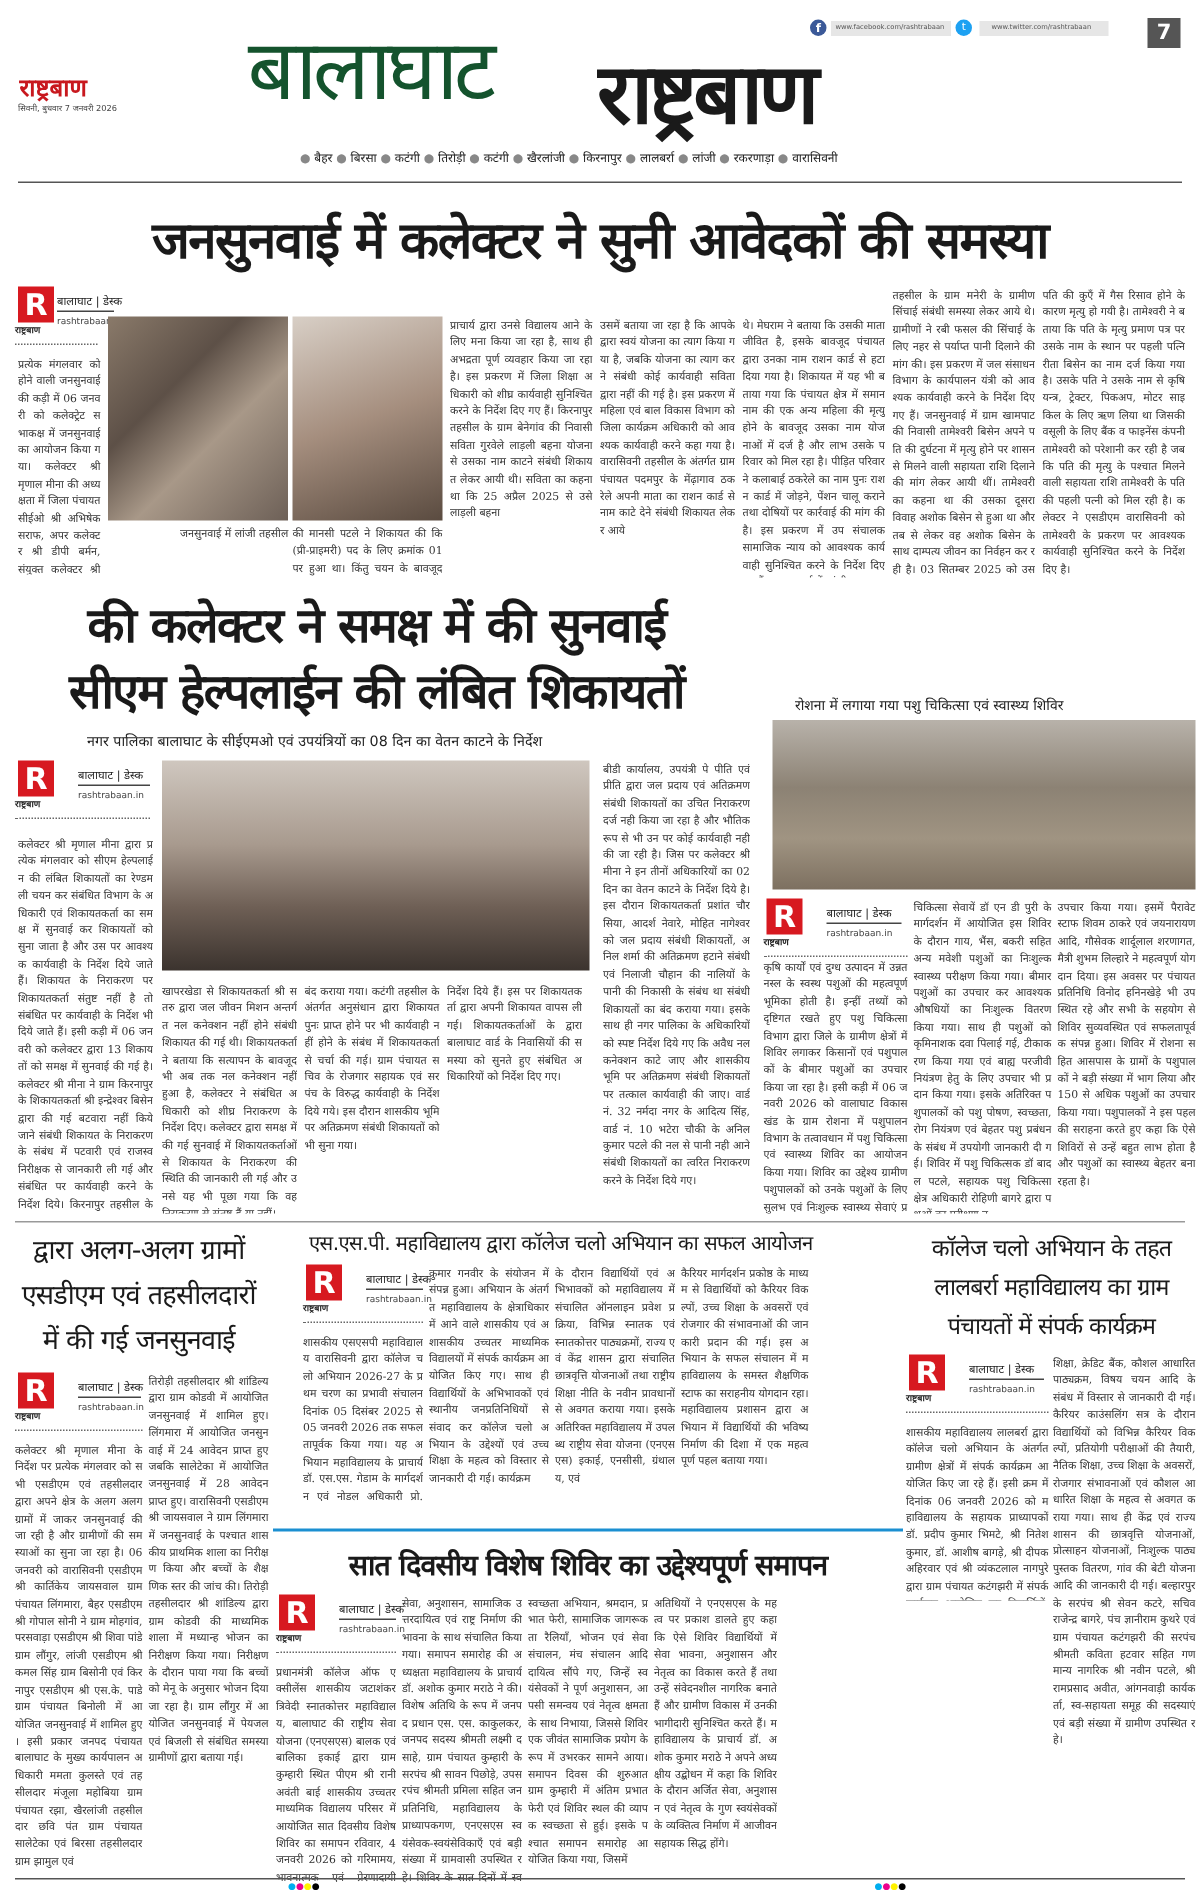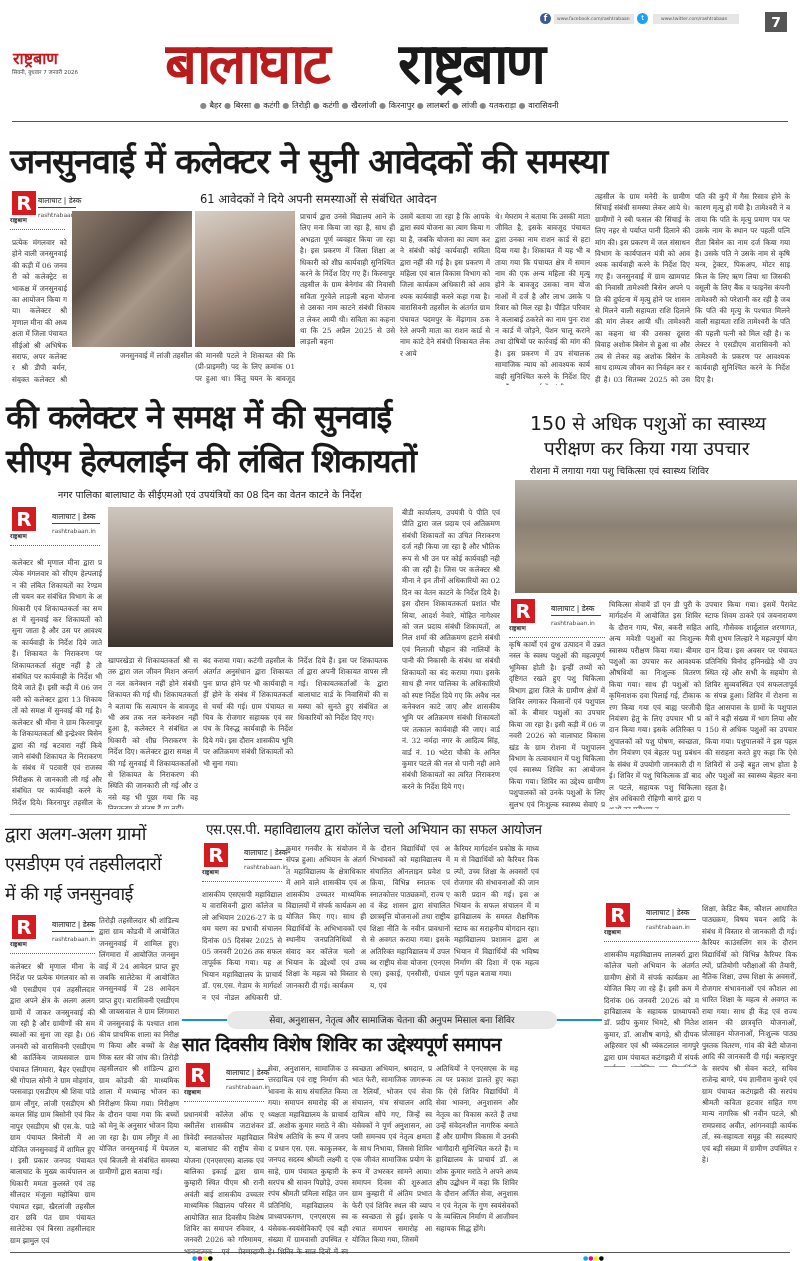--- a/index.html
+++ b/index.html
@@ -1,20 +1,20 @@
 <!DOCTYPE html>
 <html><head>
 <meta charset="utf-8">
 <style>
 *{box-sizing:border-box;margin:0;padding:0}
 html,body{width:800px;height:1261px;background:#fff;overflow:hidden}
 body{position:relative;font-family:"DejaVu Sans",sans-serif;color:#222}
 .abs{position:absolute}
 .body-text{font-family:"DejaVu Serif",serif;font-size:7.2px;line-height:11.4px;color:#333;text-align:justify;overflow:hidden;word-break:break-all}
-.hl{font-family:"DejaVu Sans",sans-serif;font-weight:bold;color:#1a1a1a;text-align:left;letter-spacing:-1px}
+.hl{font-family:"DejaVu Sans",sans-serif;font-weight:bold;color:#1a1a1a;text-align:center;letter-spacing:-1px}
 .sub{font-family:"DejaVu Sans",sans-serif;color:#222;white-space:nowrap;overflow:hidden}
 .photo{background:linear-gradient(135deg,#8a7a6a 0%,#5d5047 35%,#a89888 60%,#6d6057 100%);overflow:hidden}
 .byline{width:180px;height:48px}
 .blogo{position:absolute;left:0;top:0;width:30px;height:34px}
 .blogo .R{position:absolute;left:2px;top:0;width:24px;height:24px;background:#d71920;color:#fff;font-weight:bold;font-size:20px;line-height:24px;text-align:center;font-family:"DejaVu Sans",sans-serif}
 .blogo .name{position:absolute;left:0;top:25px;font-size:6px;font-weight:bold;color:#222;white-space:nowrap}
 .bdesk{position:absolute;left:42px;top:4px;font-size:7.5px;color:#222;white-space:nowrap}
 .bsite{position:absolute;left:42px;top:20px;font-size:6px;color:#444;white-space:nowrap}
 .bline{position:absolute;left:42px;top:16px;width:90px;border-top:1px solid #444}
 .bdots{position:absolute;left:0;top:38px;width:175px;border-top:1px dotted #666}
@@ -28,53 +28,52 @@
     <span class="abs" style="left:0;top:1px;width:11px;height:11px;border-radius:50%;background:#3b5998;color:#fff;font-size:8px;line-height:11px;text-align:center;font-weight:bold">f</span>
     <span class="abs" style="left:14px;top:2px;width:80px;height:10px;background:#e6e6e6;font-size:4.5px;line-height:10px;color:#555;padding-left:3px;white-space:nowrap;overflow:hidden">www.facebook.com/rashtrabaan</span>
     <span class="abs" style="left:97px;top:1px;width:11px;height:11px;border-radius:50%;background:#1da1f2;color:#fff;font-size:7px;line-height:11px;text-align:center">t</span>
     <span class="abs" style="left:113px;top:2px;width:86px;height:10px;background:#e6e6e6;font-size:4.5px;line-height:10px;color:#555;padding-left:8px;white-space:nowrap;overflow:hidden">www.twitter.com/rashtrabaan</span>
   </div>
   <div class="abs" style="left:765px;top:12px;width:22px;height:20px;background:#555;color:#fff;font-weight:bold;font-size:14px;line-height:20px;text-align:center">7</div>
 
   <div class="abs" style="left:13px;top:47px;font-size:16px;font-weight:bold;color:#c8181e;white-space:nowrap">राष्ट्रबाण</div>
   <div class="abs" style="left:12px;top:68px;font-size:5.5px;color:#444;white-space:nowrap">सिवनी, बुधवार 7 जनवरी 2026</div>
 
-  <div class="abs" style="left:165px;top:32px;width:235px;height:65px;font-size:56px;line-height:64px;font-weight:bold;color:#b91c1c;letter-spacing:-3px;white-space:nowrap;overflow:hidden">बालाघाट</div>
+  <div class="abs" style="left:165px;top:16px;width:235px;height:65px;font-size:56px;line-height:64px;font-weight:normal;color:#14532d;letter-spacing:-3px;white-space:nowrap;overflow:hidden">बालाघाट</div>
   <div class="abs" style="left:398px;top:32px;width:235px;height:65px;font-size:56px;line-height:64px;font-weight:bold;color:#1a1a1a;letter-spacing:-3px;white-space:nowrap;overflow:hidden">राष्ट्रबाण</div>
 
   <div class="abs" style="left:200px;top:100px;width:400px;height:12px;font-size:8px;line-height:12px;white-space:nowrap;color:#222">
     <span><span style="color:#888">● </span><span>बैहर</span></span>
     <span><span style="color:#888">● </span><span>बिरसा</span></span>
     <span><span style="color:#888">● </span><span>कटंगी</span></span>
     <span><span style="color:#888">● </span><span>तिरोड़ी</span></span>
     <span><span style="color:#888">● </span><span>कटंगी</span></span>
     <span><span style="color:#888">● </span><span>खैरलांजी</span></span>
     <span><span style="color:#888">● </span><span>किरनापुर</span></span>
     <span><span style="color:#888">● </span><span>लालबर्रा</span></span>
     <span><span style="color:#888">● </span><span>लांजी</span></span>
-    <span><span style="color:#888">● </span><span>यतकराड़ा</span></span>
+    <span><span style="color:#888">● </span><span>रकरणाड़ा</span></span>
     <span><span style="color:#888">● </span><span>वारासिवनी</span></span>
   </div>
   <div class="rule" style="left:12px;top:121px;width:776px;border-top:1px solid #555"></div>
 </div>
 
 <div class="abs" style="left:0;top:125px;width:800px;height:262px">
   <h1 class="abs hl" style="left:10px;top:14px;width:780px;font-size:34px;line-height:44px;white-space:nowrap">जनसुनवाई में कलेक्टर ने सुनी आवेदकों की समस्या</h1>
 
   <div class="abs byline" style="left:10px;top:66px;width:55px">
     <div class="blogo">
         <div class="R">R</div>
         <div class="name">राष्ट्रबाण</div>
       </div>
     <div class="bdesk" style="left:28px">बालाघाट | डेस्क</div>
     <div class="bline" style="left:28px;width:38px"></div>
     <div class="bsite" style="left:28px">rashtrabaan.in</div>
     <div class="bdots" style="width:55px"></div>
   </div>
-  <div class="abs sub" style="left:200px;top:66px;width:300px;font-size:11.5px;line-height:16px">61 आवेदकों ने दिये अपनी समस्याओं से संबंधित आवेदन</div>
 
   <div class="abs body-text" style="left:12px;top:112px;width:55px;height:146px">प्रत्येक मंगलवार को होने वाली जनसुनवाई की कड़ी में 06 जनवरी को कलेक्ट्रेट सभाकक्ष में जनसुनवाई का आयोजन किया गया। कलेक्टर श्री मृणाल मीना की अध्यक्षता में जिला पंचायत सीईओ श्री अभिषेक सराफ, अपर कलेक्टर श्री डीपी बर्मन, संयुक्त कलेक्टर श्री राहुल नायक, डिप्टी कलेक्टर श्री प्रदीप कौरव ने आवेदकों की समस्याओं को सुना और संबंधित विभागों के अधिकारियों को उनका निराकरण करने के निर्देश दिये। जनसुनवाई में 61 आवेदक अपनी समस्या लेकर आए थे।</div>
   <div class="abs photo" style="left:72px;top:86px;width:120px;height:136px"></div>
   <div class="abs photo" style="left:195px;top:86px;width:100px;height:136px;background:linear-gradient(160deg,#d8cfc6 0%,#a58e7e 50%,#5a4b40 100%)"></div>
   <div class="abs body-text" style="left:120px;top:225px;width:75px;height:12px">जनसुनवाई में लांजी तहसील</div>
   <div class="abs body-text" style="left:195px;top:225px;width:100px;height:35px">की मानसी पटले ने शिकायत की कि (प्री-प्राइमरी) पद के लिए क्रमांक 01 पर हुआ था। किंतु चयन के बावजूद विद्यालय प्राचार्य द्वारा प्रशासनिक स्तर पर हुई त्रुटि के कारण उन्हें प्री-प्राइमरी के स्थान पर प्राइमरी कक्षाओं में जॉइन करा दिया गया। मानसी ने बताया कि वह बीते में उसका चयन अतिथि शिक्षक</div>
   <div class="abs body-text" style="left:300px;top:86px;width:95px;height:174px">प्राचार्य द्वारा उनसे विद्यालय आने के लिए मना किया जा रहा है, साथ ही अभद्रता पूर्ण व्यवहार किया जा रहा है। इस प्रकरण में जिला शिक्षा अधिकारी को शीघ्र कार्यवाही सुनिश्चित करने के निर्देश दिए गए हैं। किरनापुर तहसील के ग्राम बेनेगांव की निवासी सविता गुरवेले लाड़ली बहना योजना से उसका नाम काटने संबंधी शिकायत लेकर आयी थी। सविता का कहना था कि 25 अप्रैल 2025 से उसे लाड़ली बहना</div>
   <div class="abs body-text" style="left:400px;top:86px;width:90px;height:174px">उसमें बताया जा रहा है कि आपके द्वारा स्वयं योजना का त्याग किया गया है, जबकि योजना का त्याग करने संबंधी कोई कार्यवाही सविता द्वारा नहीं की गई है। इस प्रकरण में महिला एवं बाल विकास विभाग को जिला कार्यक्रम अधिकारी को आवश्यक कार्यवाही करने कहा गया है। वारासिवनी तहसील के अंतर्गत ग्राम पंचायत पदमपुर के मेंढ़ागाव ठकरेले अपनी माता का राशन कार्ड से नाम काटे देने संबंधी शिकायत लेकर आये</div>
   <div class="abs body-text" style="left:495px;top:86px;width:95px;height:174px">थे। मेघराम ने बताया कि उसकी माता जीवित है, इसके बावजूद पंचायत द्वारा उनका नाम राशन कार्ड से हटा दिया गया है। शिकायत में यह भी बताया गया कि पंचायत क्षेत्र में समान नाम की एक अन्य महिला की मृत्यु होने के बावजूद उसका नाम योजनाओं में दर्ज है और लाभ उसके परिवार को मिल रहा है। पीड़ित परिवार ने कलाबाई ठकरेले का नाम पुनः राशन कार्ड में जोड़ने, पेंशन चालू कराने तथा दोषियों पर कार्रवाई की मांग की है। इस प्रकरण में उप संचालक सामाजिक न्याय को आवश्यक कार्यवाही सुनिश्चित करने के निर्देश दिए गए हैं। जनसुनवाई में लांजी</div>
   <div class="abs body-text" style="left:595px;top:66px;width:95px;height:194px">तहसील के ग्राम मनेरी के ग्रामीण सिंचाई संबंधी समस्या लेकर आये थे। ग्रामीणों ने रबी फसल की सिंचाई के लिए नहर से पर्याप्त पानी दिलाने की मांग की। इस प्रकरण में जल संसाधन विभाग के कार्यपालन यंत्री को आवश्यक कार्यवाही करने के निर्देश दिए गए हैं। जनसुनवाई में ग्राम खामपाट की निवासी तामेश्वरी बिसेन अपने पति की दुर्घटना में मृत्यु होने पर शासन से मिलने वाली सहायता राशि दिलाने की मांग लेकर आयी थीं। तामेश्वरी का कहना था की उसका दूसरा विवाह अशोक बिसेन से हुआ था और तब से लेकर वह अशोक बिसेन के साथ दाम्पत्य जीवन का निर्वहन कर रही है। 03 सितम्बर 2025 को उसके</div>
@@ -100,24 +99,20 @@
   </div>
   <div class="abs body-text" style="left:12px;top:170px;width:90px;height:252px">कलेक्टर श्री मृणाल मीना द्वारा प्रत्येक मंगलवार को सीएम हेल्पलाईन की लंबित शिकायतों का रेण्डमली चयन कर संबंधित विभाग के अधिकारी एवं शिकायतकर्ता का समक्ष में सुनवाई कर शिकायतों को सुना जाता है और उस पर आवश्यक कार्यवाही के निर्देश दिये जाते हैं। शिकायत के निराकरण पर शिकायतकर्ता संतुष्ट नहीं है तो संबंधित पर कार्यवाही के निर्देश भी दिये जाते हैं। इसी कड़ी में 06 जनवरी को कलेक्टर द्वारा 13 शिकायतों को समक्ष में सुनवाई की गई है। कलेक्टर श्री मीना ने ग्राम किरनापुर के शिकायतकर्ता श्री इन्द्रेश्वर बिसेन द्वारा की गई बटवारा नहीं किये जाने संबंधी शिकायत के निराकरण के संबंध में पटवारी एवं राजस्व निरीक्षक से जानकारी ली गई और संबंधित पर कार्यवाही करने के निर्देश दिये। किरनापुर तहसील के ग्राम</div>
   <div class="abs photo" style="left:108px;top:120px;width:285px;height:140px;background:linear-gradient(180deg,#cfc7bf 0%,#a89a8e 40%,#6e5f55 70%,#3b332e 100%)"></div>
   <div class="abs body-text" style="left:108px;top:268px;width:90px;height:154px">खापरखेडा से शिकायतकर्ता श्री सतरु द्वारा जल जीवन मिशन अन्तर्गत नल कनेक्शन नहीं होने संबंधी शिकायत की गई थी। शिकायतकर्ता ने बताया कि सत्यापन के बावजूद भी अब तक नल कनेक्शन नहीं हुआ है, कलेक्टर ने संबंधित अधिकारी को शीघ्र निराकरण के निर्देश दिए। कलेक्टर द्वारा समक्ष में की गई सुनवाई में शिकायतकर्ताओं से शिकायत के निराकरण की स्थिति की जानकारी ली गई और उनसे यह भी पूछा गया कि वह निराकरण से संतुष्ट हैं या नहीं।</div>
   <div class="abs body-text" style="left:203px;top:268px;width:90px;height:154px">बंद कराया गया। कटंगी तहसील के अंतर्गत अनुसंधान द्वारा शिकायत पुनः प्राप्त होने पर भी कार्यवाही नहीं होने के संबंध में शिकायतकर्ता से चर्चा की गई। ग्राम पंचायत सचिव के रोजगार सहायक एवं सरपंच के विरुद्ध कार्यवाही के निर्देश दिये गये। इस दौरान शासकीय भूमि पर अतिक्रमण संबंधी शिकायतों को भी सुना गया।</div>
   <div class="abs body-text" style="left:298px;top:268px;width:90px;height:154px">निर्देश दिये हैं। इस पर शिकायतकर्ता द्वारा अपनी शिकायत वापस ली गई। शिकायतकर्ताओं के द्वारा बालाघाट वार्ड के निवासियों की समस्या को सुनते हुए संबंधित अधिकारियों को निर्देश दिए गए।</div>
   <div class="abs body-text" style="left:402px;top:120px;width:98px;height:302px">बीडी कार्यालय, उपयंत्री पे पीति एवं प्रीति द्वारा जल प्रदाय एवं अतिक्रमण संबंधी शिकायतों का उचित निराकरण दर्ज नही किया जा रहा है और भौतिक रूप से भी उन पर कोई कार्यवाही नही की जा रही है। जिस पर कलेक्टर श्री मीना ने इन तीनों अधिकारियों का 02 दिन का वेतन काटने के निर्देश दिये है। इस दौरान शिकायतकर्ता प्रशांत चौरसिया, आदर्श नेवारे, मोहित नागेश्वर को जल प्रदाय संबंधी शिकायतों, अनिल शर्मा की अतिक्रमण हटाने संबंधी एवं निलाजी चौहान की नालियों के पानी की निकासी के संबंध था संबंधी शिकायतों का बंद कराया गया। इसके साथ ही नगर पालिका के अधिकारियों को स्पष्ट निर्देश दिये गए कि अवैध नल कनेक्शन काटे जाए और शासकीय भूमि पर अतिक्रमण संबंधी शिकायतों पर तत्काल कार्यवाही की जाए। वार्ड नं. 32 नर्मदा नगर के आदित्य सिंह, वार्ड नं. 10 भटेरा चौकी के अनिल कुमार पटले की नल से पानी नही आने संबंधी शिकायतों का त्वरित निराकरण करने के निर्देश दिये गए।</div>
 </div>
 
 <div class="abs" style="left:505px;top:387px;width:295px;height:425px">
-  <h2 class="abs" style="left:25px;top:24px;width:270px;font-size:19px;line-height:25px;font-weight:normal;color:#1a1a1a;text-align:left;white-space:nowrap">
-    <span style="display:block">150 से अधिक पशुओं का स्वास्थ्य</span>
-    <span style="display:block;padding-left:14px">परीक्षण कर किया गया उपचार</span>
-  </h2>
   <div class="abs sub" style="left:25px;top:77px;width:270px;font-size:9.3px;line-height:13px">रोशना में लगाया गया पशु चिकित्सा एवं स्वास्थ्य शिविर</div>
   <div class="abs photo" style="left:10px;top:93px;width:282px;height:113px;background:linear-gradient(180deg,#b8b2aa 0%,#8c8274 40%,#a09482 70%,#7d7060 100%)"></div>
 
   <div class="abs byline" style="left:4px;top:212px;width:100px">
     <div class="blogo">
         <div class="R">R</div>
         <div class="name">राष्ट्रबाण</div>
       </div>
     <div class="bdesk">बालाघाट | डेस्क</div>
     <div class="bline" style="width:50px"></div>
@@ -163,37 +158,41 @@
     <div class="bsite">rashtrabaan.in</div>
     <div class="bdots" style="width:80px"></div>
   </div>
   <div class="abs body-text" style="left:24px;top:74px;width:80px;height:112px">शासकीय एसएसपी महाविद्यालय वारासिवनी द्वारा कॉलेज चलो अभियान 2026-27 के प्रथम चरण का प्रभावी संचालन दिनांक 05 दिसंबर 2025 से 05 जनवरी 2026 तक सफलतापूर्वक किया गया। यह अभियान महाविद्यालय के प्राचार्य डॉ. एस.एस. गेडाम के मार्गदर्शन एवं नोडल अधिकारी प्रो. हेमंत</div>
   <div class="abs body-text" style="left:108px;top:28px;width:80px;height:158px">कुमार गनवीर के संयोजन में संपन्न हुआ। अभियान के अंतर्गत महाविद्यालय के क्षेत्राधिकार में आने वाले शासकीय एवं अशासकीय उच्चतर माध्यमिक विद्यालयों में संपर्क कार्यक्रम आयोजित किए गए। साथ ही विद्यार्थियों के अभिभावकों एवं स्थानीय जनप्रतिनिधियों से संवाद कर कॉलेज चलो अभियान के उद्देश्यों एवं उच्च शिक्षा के महत्व को विस्तार से जानकारी दी गई। कार्यक्रम</div>
   <div class="abs body-text" style="left:192px;top:28px;width:80px;height:158px">के दौरान विद्यार्थियों एवं अभिभावकों को महाविद्यालय में संचालित ऑनलाइन प्रवेश प्रक्रिया, विभिन्न स्नातक एवं स्नातकोत्तर पाठ्यक्रमों, राज्य एवं केंद्र शासन द्वारा संचालित छात्रवृत्ति योजनाओं तथा राष्ट्रीय शिक्षा नीति के नवीन प्रावधानों से अवगत कराया गया। इसके अतिरिक्त महाविद्यालय में उपलब्ध राष्ट्रीय सेवा योजना (एनएसएस) इकाई, एनसीसी, ग्रंथालय, एवं</div>
   <div class="abs body-text" style="left:276px;top:28px;width:85px;height:158px">कैरियर मार्गदर्शन प्रकोष्ठ के माध्यम से विद्यार्थियों को कैरियर विकल्पों, उच्च शिक्षा के अवसरों एवं रोजगार की संभावनाओं की जानकारी प्रदान की गई। इस अभियान के सफल संचालन में महाविद्यालय के समस्त शैक्षणिक स्टाफ का सराहनीय योगदान रहा। महाविद्यालय प्रशासन द्वारा अभियान में विद्यार्थियों की भविष्य निर्माण की दिशा में एक महत्वपूर्ण पहल बताया गया।</div>
 </div>
 
 <div class="abs" style="left:602px;top:815px;width:198px;height:440px">
+  <h2 class="abs hl" style="left:0;top:4px;width:198px;font-size:15.5px;line-height:26px;font-weight:normal;letter-spacing:-0.5px">
+    <span style="display:block;white-space:nowrap">कॉलेज चलो अभियान के तहत</span>
+    <span style="display:block;white-space:nowrap">लालबर्रा महाविद्यालय का ग्राम</span>
+    <span style="display:block;white-space:nowrap">पंचायतों में संपर्क कार्यक्रम</span>
+  </h2>
   <div class="abs byline" style="left:2px;top:88px;width:95px">
     <div class="blogo">
         <div class="R">R</div>
         <div class="name">राष्ट्रबाण</div>
       </div>
     <div class="bdesk">बालाघाट | डेस्क</div>
     <div class="bline" style="width:50px"></div>
     <div class="bsite">rashtrabaan.in</div>
     <div class="bdots" style="width:95px"></div>
   </div>
   <div class="abs body-text" style="left:2px;top:134px;width:95px;height:118px">शासकीय महाविद्यालय लालबर्रा द्वारा कॉलेज चलो अभियान के अंतर्गत ग्रामीण क्षेत्रों में संपर्क कार्यक्रम आयोजित किए जा रहे हैं। इसी क्रम में दिनांक 06 जनवरी 2026 को महाविद्यालय के सहायक प्राध्यापकों डॉ. प्रदीप कुमार भिमटे, श्री नितेश कुमार, डॉ. आशीष बागड़े, श्री दीपक अहिरवार एवं श्री व्यंकटलाल नागपुरे द्वारा ग्राम पंचायत कटंगझरी में संपर्क कार्यक्रम आयोजित कर विद्यार्थियों, अभिभावकों एवं ग्रामीणों को अभियान की जानकारी प्रदान की गई। यह अभियान महाविद्यालय के प्राचार्य डॉ. श्री सुमन यादव के मार्गदर्शन एवं डॉ. प्रतापा दीक्षित के संयोजन में संचालित किया जा रहा है। अभियान के अंतर्गत ग्राम पंचायत बल्हारपुर के क्षेत्र बेहतर विद्यार्थियों में संपर्क के साथ-साथ ग्राम पंचायतों में सामुदायिक बैठकों के माध्यम से ग्रामीण समुदाय से सीधा संवाद स्थापित किया जा रहा है। कार्यक्रम में उपस्थित लोगों को ऑनलाइन प्रवेश प्रक्रिया, महाविद्यालय में उपलब्ध शैक्षणिक एवं सह-शैक्षणिक सुविधाओं तथा राष्ट्रीय शिक्षा नीति 2020 के अंतर्गत लागू नवीन प्रावधानों जैसे बहुविषयक</div>
   <div class="abs body-text" style="left:100px;top:88px;width:95px;height:350px">शिक्षा, क्रेडिट बैंक, कौशल आधारित पाठ्यक्रम, विषय चयन आदि के संबंध में विस्तार से जानकारी दी गई। कैरियर काउंसलिंग सत्र के दौरान विद्यार्थियों को विभिन्न कैरियर विकल्पों, प्रतियोगी परीक्षाओं की तैयारी, नैतिक शिक्षा, उच्च शिक्षा के अवसरों, रोजगार संभावनाओं एवं कौशल आधारित शिक्षा के महत्व से अवगत कराया गया। साथ ही केंद्र एवं राज्य शासन की छात्रवृत्ति योजनाओं, प्रोत्साहन योजनाओं, निःशुल्क पाठ्यपुस्तक वितरण, गांव की बेटी योजना आदि की जानकारी दी गई। बल्हारपुर के सरपंच श्री सेवन कटरे, सचिव राजेन्द्र बागरे, पंच ज्ञानीराम कुथरे एवं ग्राम पंचायत कटंगझरी की सरपंच श्रीमती कविता हटवार सहित गणमान्य नागरिक श्री नवीन पटले, श्री रामप्रसाद अवीत, आंगनवाड़ी कार्यकर्ता, स्व-सहायता समूह की सदस्याएं एवं बड़ी संख्या में ग्रामीण उपस्थित रहे।</div>
 </div>
 
 <div class="abs" style="left:182px;top:1005px;width:420px;height:250px">
   <div class="abs" style="left:0;top:14px;width:420px;border-top:2px solid #1b8fd1"></div>
-  <div class="abs sub" style="left:45px;top:6px;width:330px;height:18px;background:#e8e8e8;border-radius:9px;font-size:9px;line-height:18px;text-align:center">सेवा, अनुशासन, नेतृत्व और सामाजिक चेतना की अनुपम मिसाल बना शिविर</div>
   <h2 class="abs hl" style="left:0;top:25px;width:420px;font-size:19px;line-height:28px;white-space:nowrap;letter-spacing:-0.6px">सात दिवसीय विशेष शिविर का उद्देश्यपूर्ण समापन</h2>
   <div class="abs byline" style="left:2px;top:58px;width:80px">
     <div class="blogo">
         <div class="R">R</div>
         <div class="name">राष्ट्रबाण</div>
       </div>
     <div class="bdesk">बालाघाट | डेस्क</div>
     <div class="bline" style="width:38px"></div>
     <div class="bsite">rashtrabaan.in</div>
     <div class="bdots" style="width:80px"></div>

